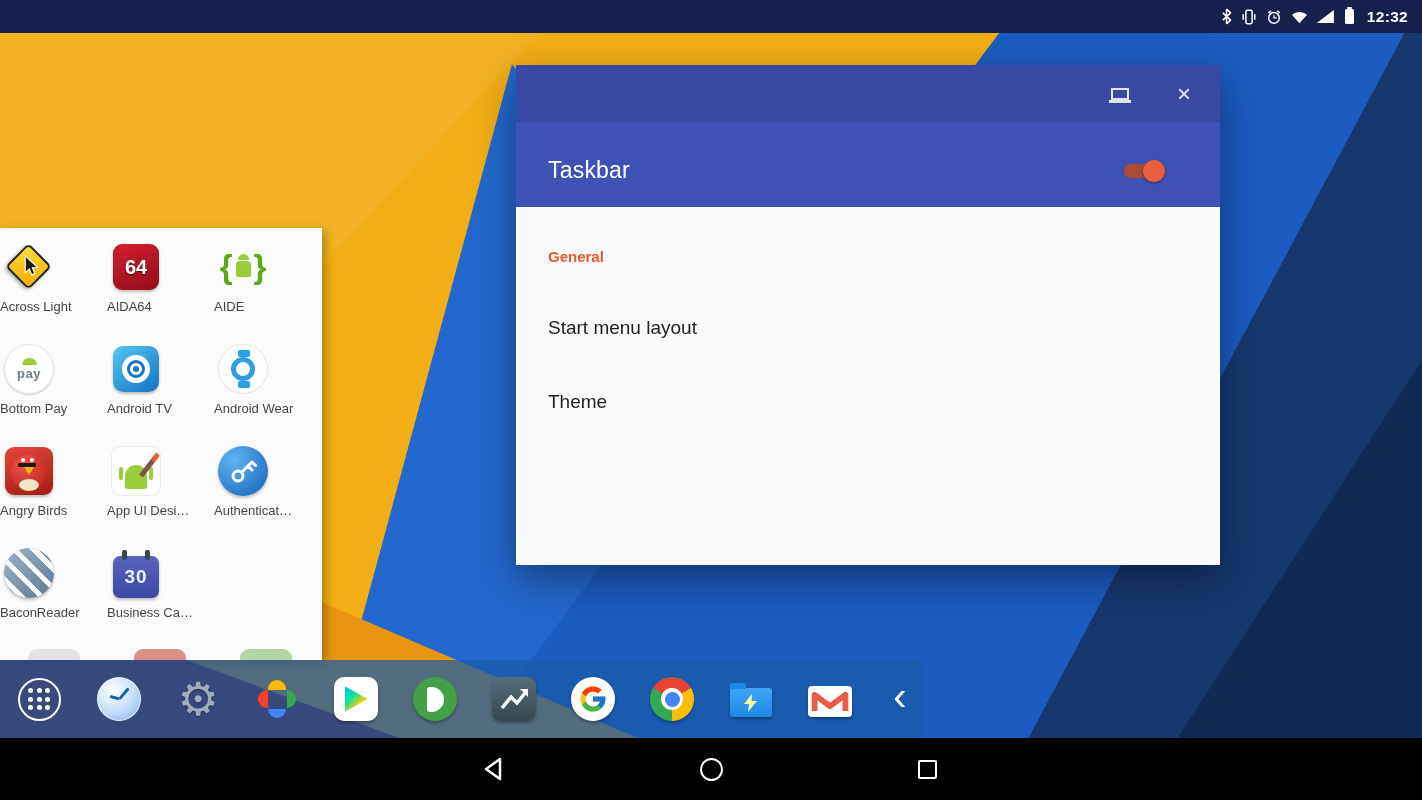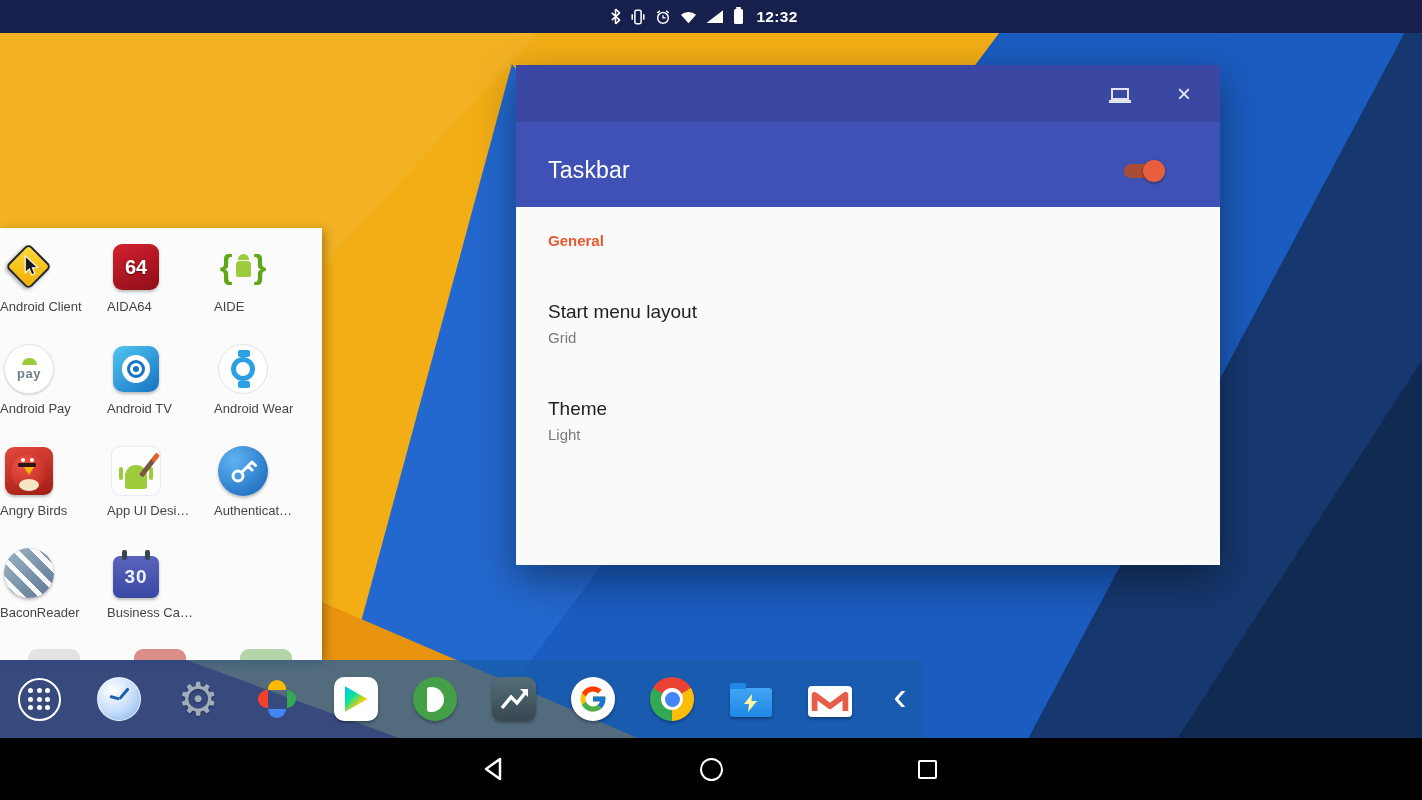--- a/index.html
+++ b/index.html
@@ -8,40 +8,40 @@
 .wp{position:absolute;inset:0}
 .wp-y2{background:rgba(255,255,255,.06);clip-path:polygon(0 0,40% 0,16% 46%,0 34%)}
 .wp-blueA{background:#2368CE;clip-path:polygon(36% 8%,22% 100%,78% 100%)}
 .wp-blue1{background:#1A5CC0;clip-path:polygon(72% 0,100% 0,100% 100%,30% 100%)}
 .wp-navy{background:#16386F;clip-path:polygon(100% 0,100% 100%,70% 100%)}
 .wp-navy2{background:#102A52;clip-path:polygon(100% 45%,100% 100%,80% 100%)}
 .wp-orange{background:#E9940F;clip-path:polygon(0 58%,55% 100%,0 100%)}
 .wp-red{background:#8E1C10;clip-path:polygon(0 74%,40% 100%,0 100%)}
 
 
-.statusbar{position:absolute;top:0;left:0;width:100%;height:33px;background:#171F4C;z-index:40;display:flex;align-items:center;justify-content:center;padding-right:14px;gap:9px}
+.statusbar{position:absolute;top:0;left:0;width:100%;height:33px;background:#171F4C;z-index:40;display:flex;align-items:center;justify-content:flex-end;padding-right:14px;gap:9px}
 .statusbar .time{color:#fff;font-size:15.5px;font-weight:bold;letter-spacing:.3px;margin-left:4px}
 .sb-ic{display:flex;align-items:center}
 .sig{width:17px;height:13px;background:#fff;clip-path:polygon(100% 0,100% 100%,0 100%)}
 .batt{position:relative;width:9px;height:15px;background:#fff;border-radius:1.5px;margin-left:2px}
 .batt::before{content:"";position:absolute;top:-2px;left:2px;width:5px;height:2px;background:#fff;border-radius:1px}
 
 
 .window{position:absolute;left:516px;top:65px;width:704px;height:500px;z-index:20;box-shadow:0 14px 38px rgba(0,0,0,.4)}
 .win-header{height:57px;background:#3A48A4;display:flex;align-items:center;justify-content:flex-end;gap:40px;padding-right:24px}
 .win-btn{display:flex;align-items:center;justify-content:center;width:24px;height:24px;cursor:pointer}
 .maxicon{position:relative;width:18px;height:12px;border:2px solid rgba(255,255,255,.85)}
 .maxicon::after{content:"";position:absolute;left:-4px;right:-4px;bottom:-5px;height:2.5px;background:rgba(255,255,255,.85)}
 .closeicon{color:rgba(255,255,255,.88);font-size:24px;line-height:22px;font-weight:400}
 .win-titlebar{height:85px;background:#3F51B5;display:flex;align-items:center;justify-content:space-between;padding:12px 58px 0 32px}
 .win-title{color:#fff;font-size:23px;font-weight:500;letter-spacing:.2px}
 .toggle{position:relative;width:40px;height:22px;cursor:pointer}
 .toggle .track{position:absolute;left:2px;top:4px;width:36px;height:14px;border-radius:7px;background:#A94C36}
 .toggle .thumb{position:absolute;right:-3px;top:0;width:22px;height:22px;border-radius:50%;background:#E95F3D;box-shadow:0 1px 3px rgba(0,0,0,.45)}
-.win-body{height:358px;background:#FAFAFA;padding:24px 32px}
+.win-body{height:358px;background:#FAFAFA;padding:40px 32px}
 .section-header{color:#E8572E;font-size:15px;font-weight:bold;line-height:20px}
 .setting{margin-top:48px;cursor:pointer}
 .setting.first{}
 .s-label{color:#1F1F1F;font-size:19px;line-height:26px}
 .s-value{color:#7A7A7A;font-size:15px;line-height:20px;margin-top:3px}
 
 
 .startmenu{position:absolute;left:0;top:228px;width:322px;height:432px;background:#FBFBFB;z-index:15;box-shadow:3px 3px 10px rgba(0,0,0,.3);overflow:hidden}
 .grid{display:grid;grid-template-columns:107px 107px 108px;padding-top:6px}
 .app{display:flex;flex-direction:column;align-items:flex-start;height:102px;padding-top:4px;cursor:pointer}
@@ -196,40 +196,38 @@
       <span class="win-title">Taskbar</span>
       <div class="toggle">
         <div class="track"></div>
         <div class="thumb"></div>
       </div>
     </div>
     <div class="win-body">
       <div class="section-header">General</div>
       <div class="setting first">
         <div class="s-label">Start menu layout</div>
-        <div class="s-value">Grid</div>
       </div>
       <div class="setting">
         <div class="s-label">Theme</div>
-        <div class="s-value">Light</div>
       </div>
     </div>
   </div>
 
   <div class="startmenu">
     <div class="grid">
 
       <div class="app">
         <div class="ic">
           <i class="diamond"></i>
           <svg class="cursor" viewBox="0 0 24 24">
               <path d="M9 3 L9 16.5 L12.3 13.5 L14.2 18.3 L16.7 17.2 L14.7 12.6 L19 12.4 Z" fill="#1b1b1b" stroke="#fff" stroke-width="0.9"></path>
             </svg>
         </div>
-        <div class="app-label">Android Client</div>
+        <div class="app-label">Across Light</div>
       </div>
 
       <div class="app">
         <div class="ic">
           <div class="sq-red">
               <span>64</span>
             </div>
         </div>
         <div class="app-label">AIDA64</div>
       </div>
@@ -246,21 +244,21 @@
       </div>
 
 
       <div class="app">
         <div class="ic">
           <div class="apay">
             <div class="head"></div>
             <span class="ptext">pay</span>
           </div>
         </div>
-        <div class="app-label">Android Pay</div>
+        <div class="app-label">Bottom Pay</div>
       </div>
 
       <div class="app">
         <div class="ic">
           <div class="atv">
               <div class="o1">
                 <div class="o2">
                   <div class="o3"></div>
                 </div>
               </div>

